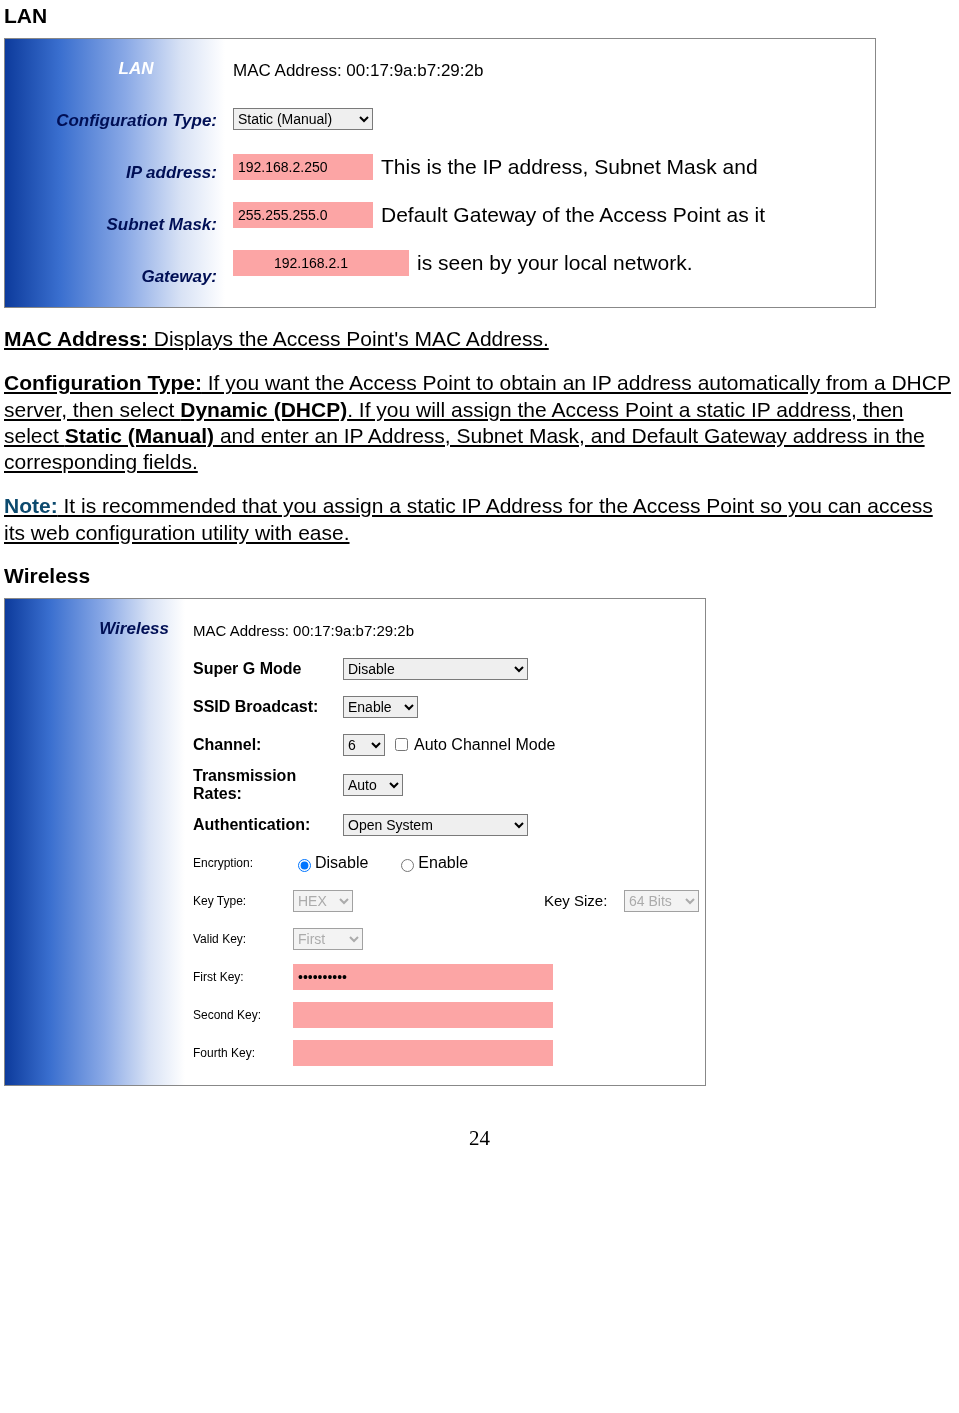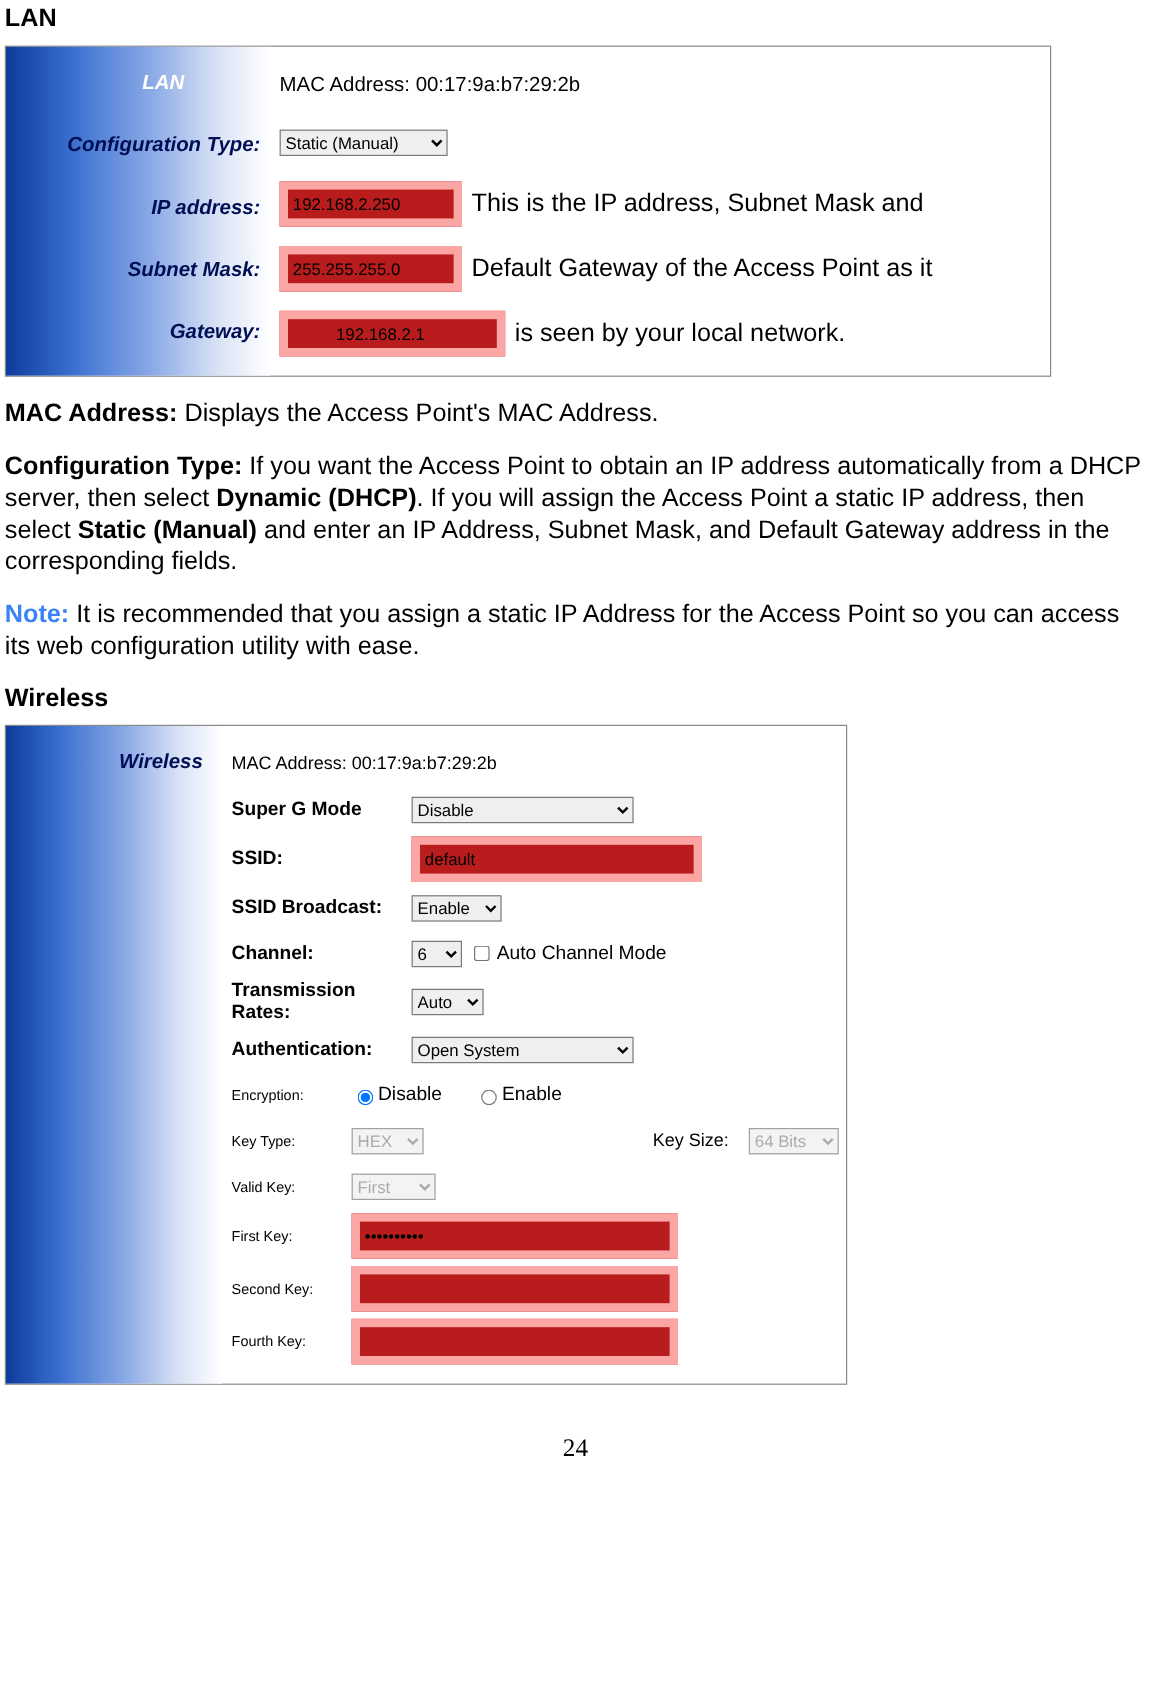--- a/index.html
+++ b/index.html
@@ -35,36 +35,36 @@
   }
   .sidebar .label.dark{color:#000f55;}
   .content{flex:1;padding:10px 6px 10px 8px;font-size:17px;}
   .row{display:flex;align-items:center;margin:6px 0;min-height:32px;}
   .row .lbl{width:150px;font-size:16px;font-weight:bold;}
   .row .lbl-s{width:100px;font-size:12px;}
   input.txt{
     font-family:Arial;
     font-size:14px;
     padding:2px 4px;
-    border:7px solid #fca5a5;
-    background:#b91c1c;
+    border:1px solid #fca5a5;
+    background:#fca5a5;
     height:20px;
     box-sizing:content-box;
   }
   select.sel{
     font-family:Arial;
     font-size:14px;
     border:1px solid #7a7a7a;
     background:#efefef;
     height:22px;
   }
   .desc{font-size:21px;margin-left:8px;}
-  .para{margin:18px 0 0 0;line-height:1.25;}
+  .para{margin:18px 0 0 0;line-height:1.25;text-decoration:underline;}
   .bold{font-weight:bold;}
-  .red{color:#3b82f6;font-weight:bold;}
+  .red{color:#0c4a6e;font-weight:bold;}
   .pagenum{text-align:center;font-family:'Times New Roman',serif;font-size:21px;margin-top:40px;}
   .disabled{background:#eee;color:#888;}
   .radio-lbl{font-size:16px;margin-right:28px;}
   .chk-lbl{font-size:16px;margin-left:2px;}
   input[type=radio],input[type=checkbox]{margin-right:4px;vertical-align:middle;}
 </style>
 </head>
 <body>
 
 <div class="page">
@@ -123,24 +123,20 @@
     </div>
     <div class="content" style="font-size:15px;">
       <div class="row">
         <span>MAC Address: 00:17:9a:b7:29:2b</span>
       </div>
       <div class="row">
         <span class="lbl">Super G Mode</span>
         <select class="sel" style="width:185px;"><option>Disable</option></select>
       </div>
       <div class="row">
-        <span class="lbl">SSID:</span>
-        <input class="txt" style="width: 220px;" value="default">
-      </div>
-      <div class="row">
         <span class="lbl">SSID Broadcast:</span>
         <select class="sel" style="width:75px;"><option>Enable</option></select>
       </div>
       <div class="row">
         <span class="lbl">Channel:</span>
         <select class="sel" style="width:42px;"><option>6</option></select>
         <span style="width:6px;"></span>
         <input type="checkbox" style="">
         <span class="chk-lbl"> Auto Channel Mode</span>
       </div>

